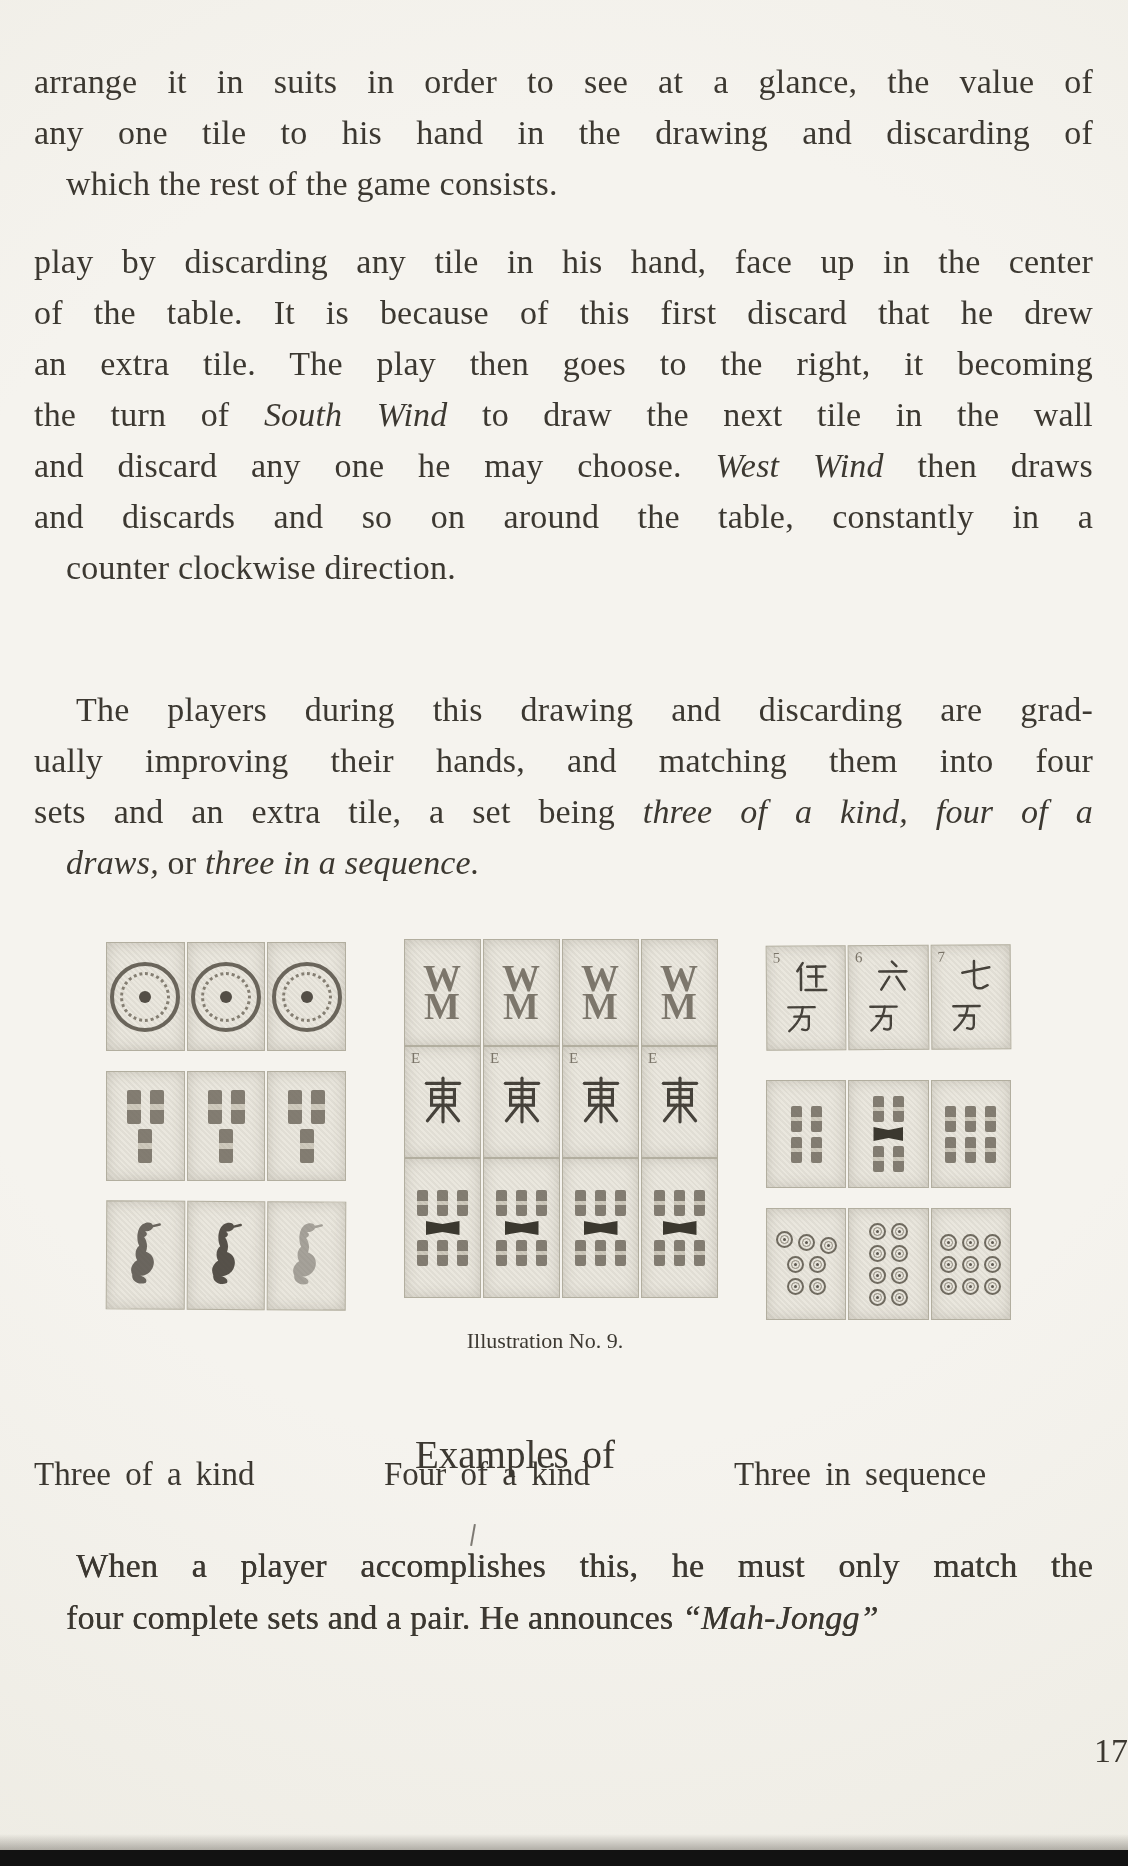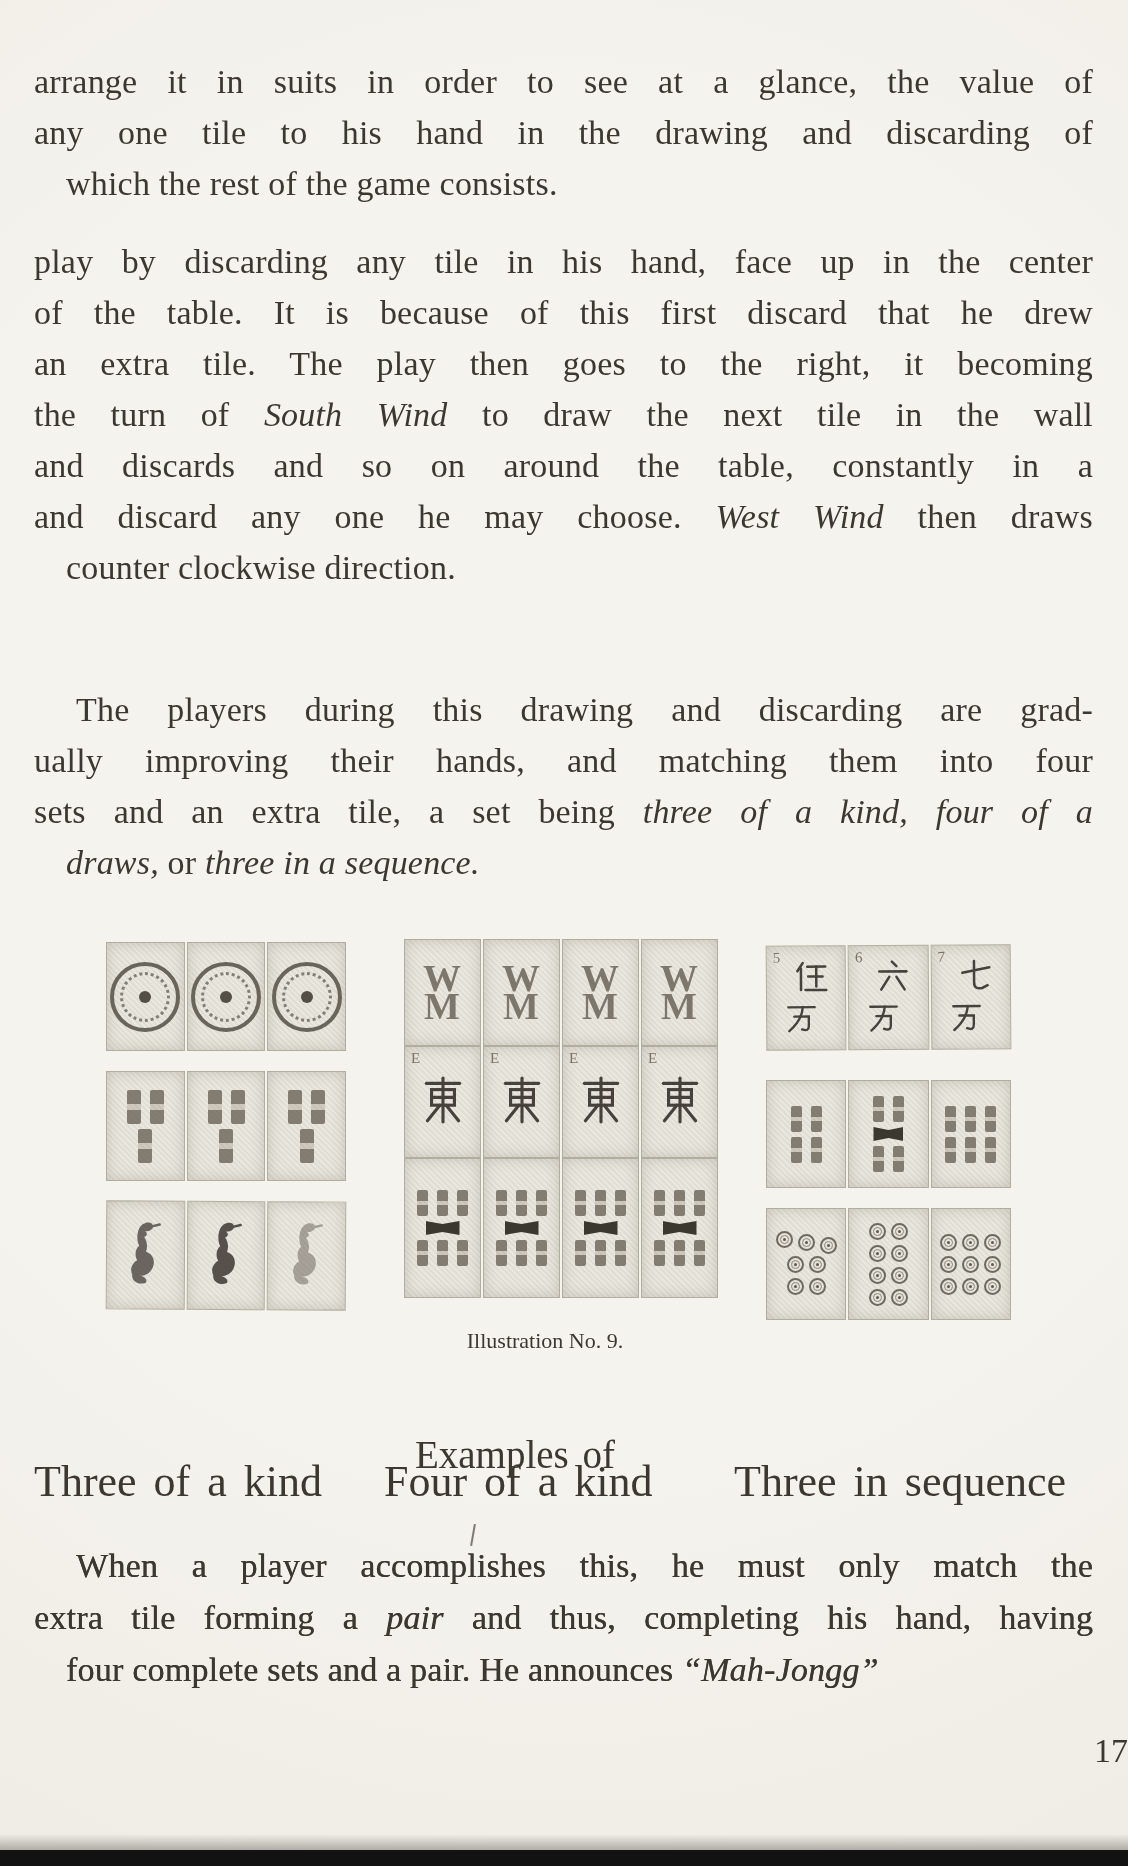--- a/index.html
+++ b/index.html
@@ -58,21 +58,21 @@
   
   .corner{position:absolute;top:3px;left:6px;font-size:15px;color:#7a7468;}
   .cstack{display:flex;flex-direction:column;align-items:center;gap:1px;}
   .cstack .ctop{margin-left:10px;display:block;}
   .cstack .cbot{margin-left:-10px;display:block;}
   .k-one-bamboo-bird:nth-child(3) svg{opacity:.45;}
   .k-one-bamboo-bird:nth-child(1) svg{opacity:.85;}
 
   .caption{position:absolute;top:1328px;left:0;width:1090px;text-align:center;font-size:22px;}
   .examples{position:absolute;top:1416px;left:0;width:1030px;text-align:center;font-size:39px;word-spacing:4px;margin-top:16px;}
-  .collabel{position:absolute;top:1456px;font-size:44px;word-spacing:6px;white-space:nowrap;}
+  .collabel{position:absolute;top:1456px;font-size:33px;word-spacing:6px;white-space:nowrap;}
   .pagenum{position:absolute;top:1732px;left:0;width:1128px;padding-left:14px;box-sizing:border-box;text-align:right;font-size:34px;}
   .stray{position:absolute;left:472px;top:1524px;width:2px;height:22px;background:#4a463e;transform:rotate(10deg);opacity:.7;}
   .scanbar{position:absolute;left:0;right:0;bottom:0;height:16px;background:#121212;}
   .scanbar::before{content:"";position:absolute;left:0;right:0;bottom:16px;height:16px;
      background:linear-gradient(to bottom,rgba(60,55,48,0),rgba(60,55,48,.35));}
 </style>
 </head>
 <body>
 
 <div class="pagewrap">
@@ -80,22 +80,22 @@
   <div class="para" id="p1" style="top:56px">
       <div class="line jfull"><span>arrange it in suits in order to see at a glance, the value of</span></div>
       <div class="line jfull"><span>any one tile to his hand in the drawing and discarding of</span></div>
       <div class="line jlast"><span>which the rest of the game consists.</span></div>
     </div>
   <div class="para" id="p2" style="top:236px">
       <div class="line jfull"><span>play by discarding any tile in his hand, face up in the center</span></div>
       <div class="line jfull"><span>of the table.  It is because of this first discard that he drew</span></div>
       <div class="line jfull"><span>an extra tile.  The play then goes to the right, it becoming</span></div>
       <div class="line jfull"><span>the turn of </span><span class="it">South Wind</span><span> to draw the next tile in the wall</span></div>
+      <div class="line jfull"><span>and discard any one he may choose.  </span><span class="it">West Wind</span><span> then draws</span></div>
       <div class="line jfull"><span>and discards and so on around the table, constantly in a</span></div>
-      <div class="line jfull"><span>and discard any one he may choose.  </span><span class="it">West Wind</span><span> then draws</span></div>
       <div class="line jlast"><span>counter clockwise direction.</span></div>
     </div>
   <div class="para" id="p3" style="top:684px">
       <div class="line jfull indent"><span>The players during this drawing and discarding are grad-</span></div>
       <div class="line jfull"><span>ually improving their hands, and matching them into four</span></div>
       <div class="line jfull"><span>sets and an extra tile, a set being </span><span class="it">three of a kind, four of a</span></div>
       <div class="line jlast"><span class="it">draws,</span><span> or </span><span class="it">three in a sequence.</span></div>
     </div>
 
   <div class="trow" style="left:106px;top:942px;width:240px;height:107px">
@@ -474,20 +474,19 @@
   <div class="examples">Examples of</div>
 
   <span class="collabel" style="left:34px">Three of a kind</span>
   <span class="collabel" style="left:384px">Four of a kind</span>
   <span class="collabel" style="left:734px">Three in sequence</span>
 
   <div class="stray"></div>
 
   <div class="para" id="p4" style="top:1540px">
       <div class="line jfull indent"><span>When a player accomplishes this, he must only match the</span></div>
-      <div class="line jfull"><span>extra tile forming a </span><span class="it">pair</span><span> and thus, completing his hand, having</span></div>
       <div class="line jlast"><span>four complete sets and a pair.  He announces </span><span class="it">“Mah-Jongg”</span></div>
     </div>
 
   <div class="pagenum">17</div>
 
   <div class="scanbar"></div>
 </div>
 
 </body></html>

